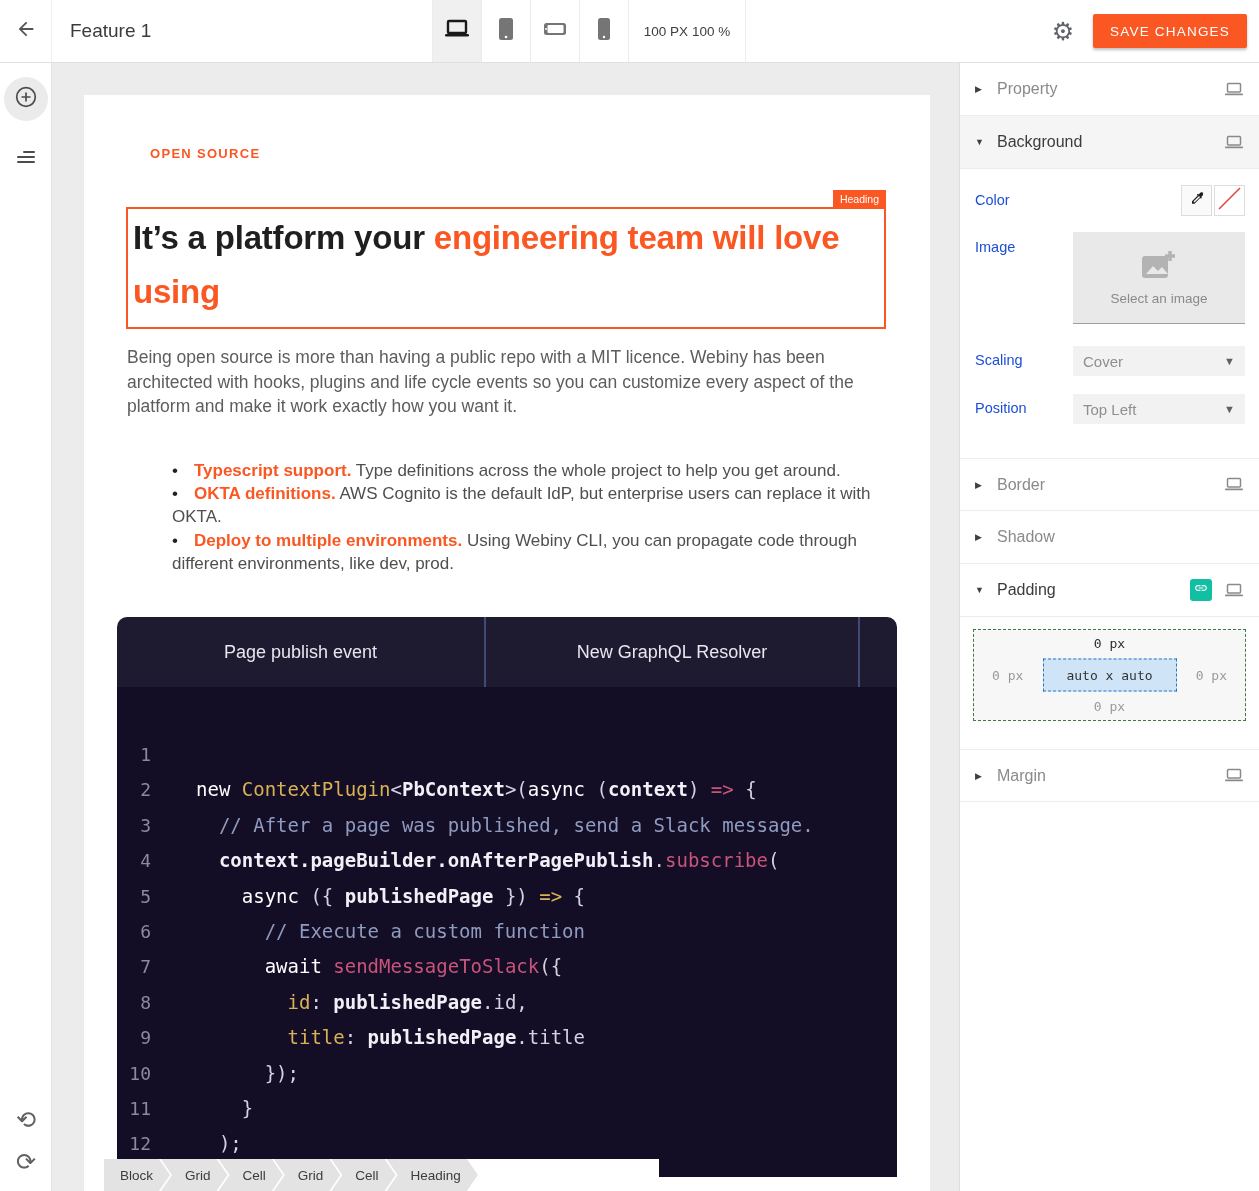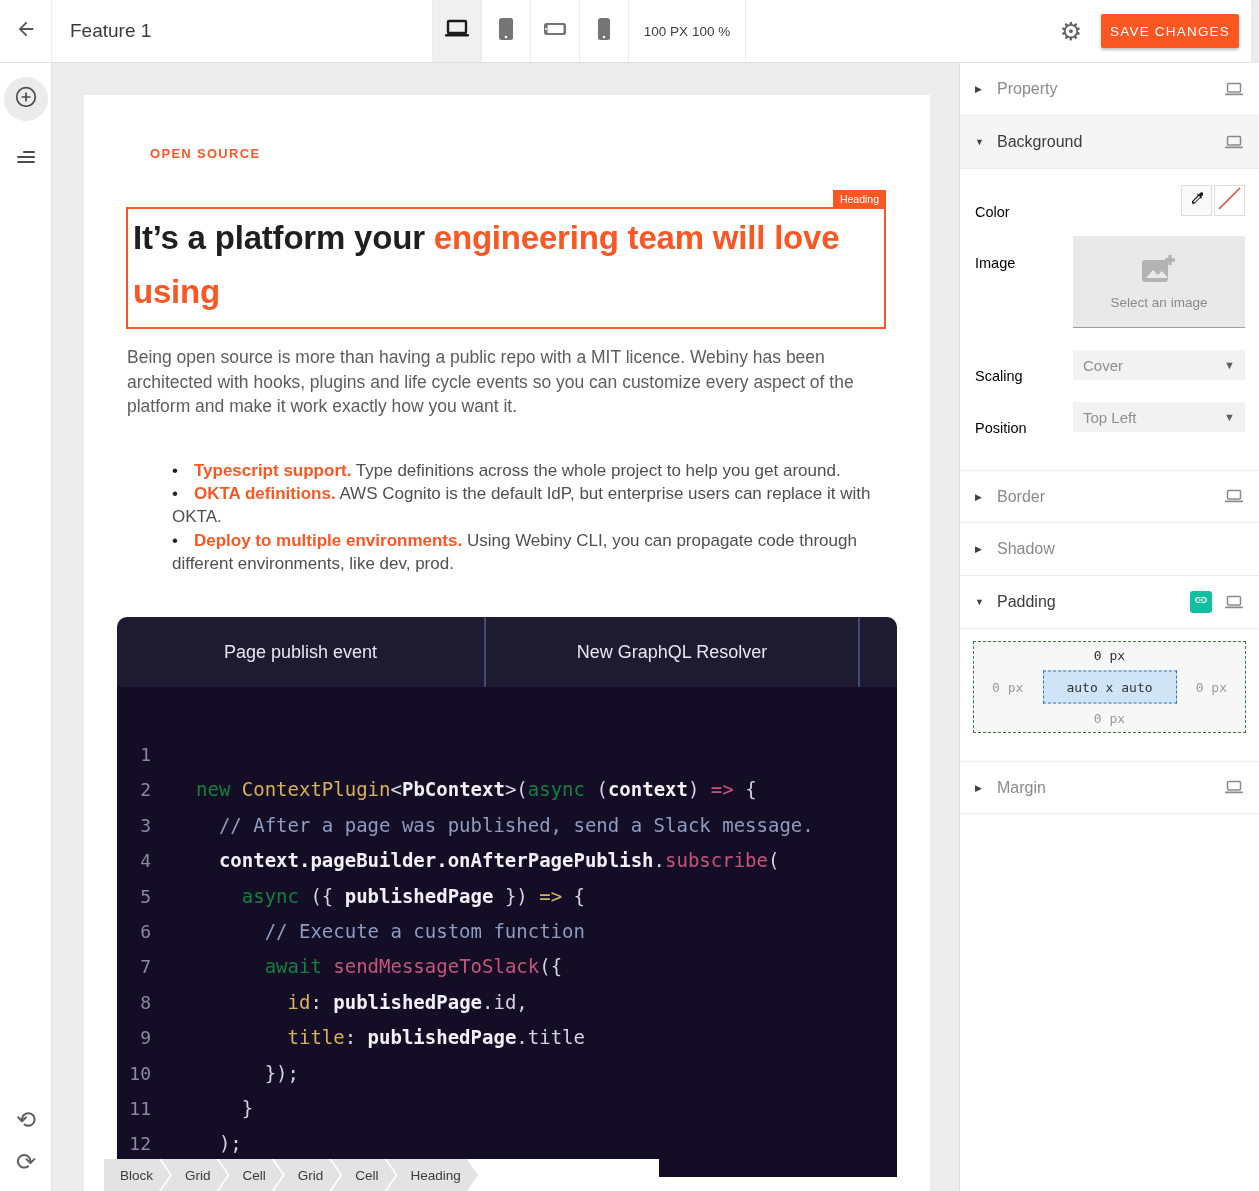--- a/index.html
+++ b/index.html
@@ -4,33 +4,33 @@
 <style>
   * { margin:0; padding:0; box-sizing:border-box; }
   html,body { background:#d8d8d8; }
   .app {
     position:relative; width:1259px; height:1191px; overflow:hidden;
     background:#ececec; font-family:"Liberation Sans", sans-serif;
     -webkit-font-smoothing:antialiased;
   }
   
   .topbar {
-    position:absolute; top:0; left:0; right:8px; height:63px; background:#fff;
+    position:absolute; top:0; left:0; right:0; height:63px; background:#fff;
     border-bottom:1px solid #e0e0e0; display:flex; align-items:center; z-index:30;
   }
   .back-cell { width:52px; height:100%; flex:0 0 52px; display:flex; align-items:center; justify-content:center; border-right:1px solid #f0f0f0; cursor:pointer; }
   .doc-title { flex:0 0 380px; padding-left:18px; font-size:19px; color:#3a3a3a; }
   .device-group { display:flex; height:100%; border-left:1px solid #ececec; }
   .device-cell { width:49px; height:100%; display:flex; align-items:center; justify-content:center; border-right:1px solid #ececec; cursor:pointer; }
   .device-cell.active { background:#f0f0f0; }
   .zoom-cell { width:117px; height:100%; display:flex; align-items:center; justify-content:center; gap:4px; border-right:1px solid #ececec; font-size:13.5px; color:#3d3d3d; }
   .topbar-spacer { flex:1; }
   .gear-btn { width:44px; height:44px; display:flex; align-items:center; justify-content:center; font-size:25px; color:#5f6368; cursor:pointer; }
   .save-btn {
-    margin:0 12px 0 8px; height:34px; padding:0 9px; background:var(--accent,#fa5723);
+    margin:0 12px 0 8px; height:34px; padding:0 17px; background:var(--accent,#fa5723);
     color:#fff; font-size:13.5px; letter-spacing:1.2px; border:none; border-radius:2px;
     font-family:inherit; box-shadow:0 2px 3px rgba(0,0,0,.25); cursor:pointer;
   }
   
   .sidebar { position:absolute; top:63px; left:0; width:52px; bottom:0; background:#fff; border-right:1px solid #e4e4e4; z-index:25; }
   .plus-btn { position:absolute; top:14px; left:4px; width:44px; height:44px; border-radius:50%; background:#ebebeb; display:flex; align-items:center; justify-content:center; cursor:pointer; }
   .nav-toggle { position:absolute; top:82px; left:0; width:52px; height:24px; display:flex; flex-direction:column; align-items:center; justify-content:center; gap:3px; cursor:pointer; }
   .nav-toggle i { display:block; height:2px; background:#4c4c4c; border-radius:1px; }
   .undo-btn, .redo-btn { position:absolute; left:13px; width:26px; height:26px; display:flex; align-items:center; justify-content:center; font-size:24px; color:#616161; cursor:pointer; }
   .undo-btn { bottom:58px; } .redo-btn { bottom:16px; }
@@ -49,21 +49,21 @@
   
   .codeblock { position:absolute; left:33px; top:522px; width:780px; height:560px; border-radius:10px 10px 0 0; overflow:hidden; display:flex; flex-direction:column; }
   .code-tabs { height:70px; flex:0 0 70px; background:#1e1a30; display:flex; align-items:stretch; }
   .code-tab { display:flex; align-items:center; justify-content:center; color:#e8e6f0; font-size:18px; }
   .code-tab.t1 { width:367px; } .code-tab.t2 { width:372px; } .code-tab.t3 { flex:1; }
   .code-sep { width:2px; background:#3f4a76; }
   .code-body { flex:1; background:#130d26; padding-top:50px; font-family:"DejaVu Sans Mono", monospace; font-size:19px; }
   .ln { display:flex; height:35.4px; align-items:baseline; line-height:35.4px; }
   .ln-no { flex:0 0 34px; text-align:right; color:#8b8b9e; font-size:18px; }
   .ln-code { margin-left:45px; white-space:pre; }
-  .tk-cm { color:#8f9bbf; } .tk-kw { color:#15803d; } .tk-cls { color:#d9b254; }
+  .tk-cm { color:#8f9bbf; } .tk-kw { color:#ffffff; } .tk-cls { color:#d9b254; }
   .tk-fn { color:#c9547a; } .tk-key { color:#d9b254; }
   .tk-id { color:#f2f0f7; font-weight:bold; } .tk-pn { color:#d5d2e0; }
   
   .crumbbar { position:absolute; left:52px; right:300px; bottom:0; height:32px; background:#fff; display:flex; align-items:stretch; z-index:28; }
   .crumb {
     display:flex; align-items:center; padding:0 17px 0 24px; background:#e3e3e3;
     color:#3c3c3c; font-size:13.5px; margin-left:-9px; cursor:pointer;
     clip-path:polygon(0 0, calc(100% - 11px) 0, 100% 50%, calc(100% - 11px) 100%, 0 100%, 11px 50%);
   }
   .crumb.first { margin-left:0; padding-left:16px; clip-path:polygon(0 0, calc(100% - 11px) 0, 100% 50%, calc(100% - 11px) 100%, 0 100%); }
@@ -75,21 +75,21 @@
   .sec-row { height:53px; display:flex; align-items:center; padding:0 15px; gap:12px; border-bottom:1px solid #ececec; cursor:pointer; background:#fff; }
   .sec-row.open-gray { background:#f5f5f5; }
   .sec-chevron { font-size:9px; color:#3f3f3f; width:10px; }
   .sec-label { flex:1; font-size:16px; color:#8a8a8a; }
   .sec-label.dark { color:#3c3c3c; }
   .laptop-ic { display:flex; }
   .link-btn { width:22px; height:22px; border-radius:3px; background:var(--teal,#12bfa2); display:flex; align-items:center; justify-content:center; cursor:pointer; }
   
   .bg-content { padding:16px 14px 34px 15px; border-bottom:0; }
   .prop-row { display:flex; margin-bottom:16px; }
-  .prop-label { flex:0 0 98px; font-size:14.5px; color:#000000; padding-top:7px;margin-top:12px; }
+  .prop-label { flex:0 0 98px; font-size:14.5px; color:#1d4ed8; padding-top:7px; }
   .color-ctrls { display:flex; gap:2px; }
   .swatch-btn { width:31px; height:31px; border:1px solid #ddd; background:#fafafa; display:flex; align-items:center; justify-content:center; cursor:pointer; }
   .swatch-btn.none { background:#fff; }
   .img-box { width:173px; height:92px; background:#e9e9e9; border-bottom:1px solid #9e9e9e; display:flex; flex-direction:column; align-items:center; justify-content:center; gap:6px; cursor:pointer; }
   .img-box .hint { font-size:13.5px; color:#8a8a8a; }
   .select-box { width:173px; height:30px; background:#f2f2f2; display:flex; align-items:center; padding:0 10px; font-size:15px; color:#8f8f8f; cursor:pointer; }
   .select-box .caret { margin-left:auto; font-size:11px; color:#616161; }
   .row-mid { margin-bottom:18px; }
   
   .pad-wrap { padding:12px 13px 28px; }

